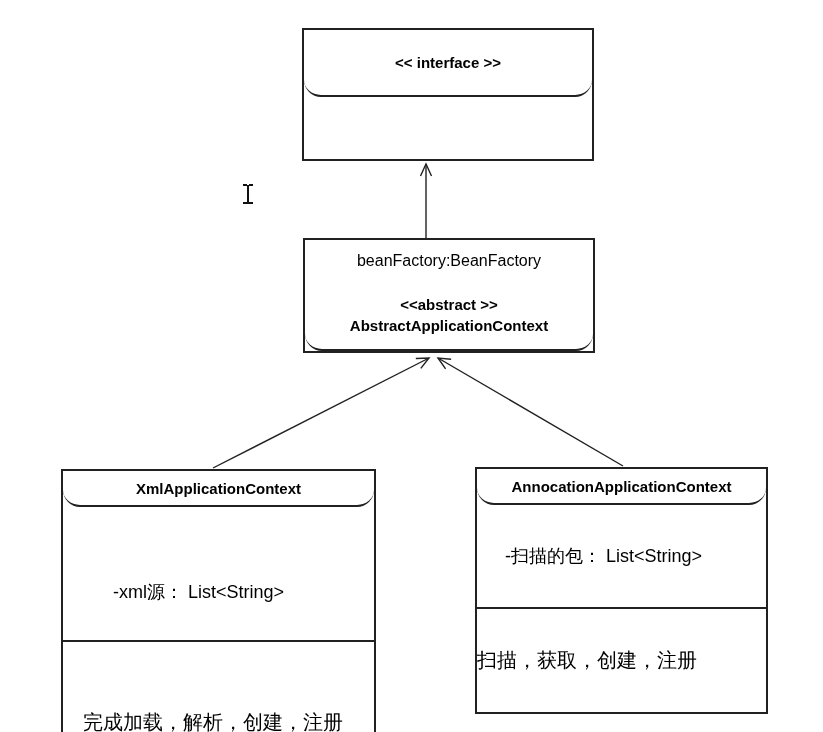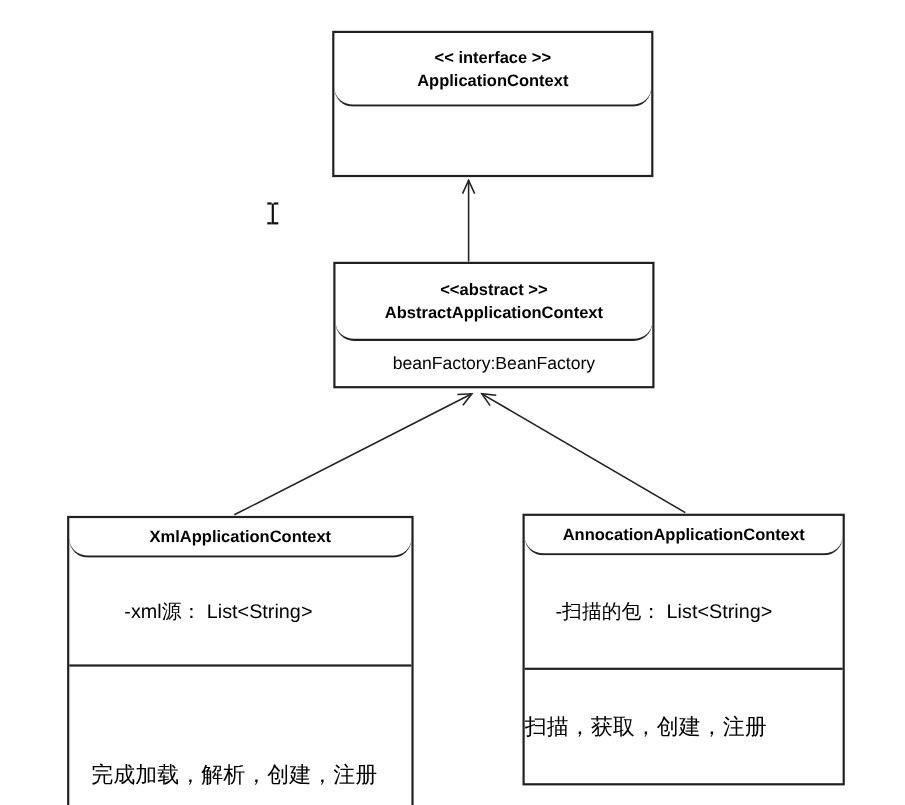--- a/index.html
+++ b/index.html
@@ -45,21 +45,21 @@
 
   
   #box-interface { left:302px; top:28px;  width:292px; height:133px; }
   #box-interface .hdr { height:67px; }
 
   #box-abstract  { left:303px; top:238px; width:292px; height:115px; }
   #box-abstract .hdr { height:70px; }
 
   #box-xml       { left:61px;  top:469px; width:315px; height:320px; }
   #box-xml .hdr  { height:36px; }
-  #box-xml .attr-left { height:99px; padding-left:50px; }
+  #box-xml .attr-left { height:99px; padding-left:50px;margin-top:36px; }
   #box-xml .method-line { padding-left:20px; padding-top:16px; }
 
   #box-anno      { left:475px; top:467px; width:293px; height:247px;justify-content:center; }
   #box-anno .hdr { height:36px; }
   #box-anno .attr-left { height:104px; padding-left:28px; }
   #box-anno .method-line { }
 
   svg.overlay { position:absolute; left:0; top:0; pointer-events:none; }
 </style>
 </head>
@@ -83,31 +83,30 @@
       <rect x="243" y="184" width="4" height="2"></rect>
       <rect x="249" y="184" width="4" height="2"></rect>
       <rect x="243" y="202" width="4" height="2"></rect>
       <rect x="249" y="202" width="4" height="2"></rect>
     </g>
   </svg>
 
   <div class="class-box" id="box-interface">
     <div class="sec hdr divided">
       <div>&lt;&lt; interface &gt;&gt;</div>
-      <div>ApplicationContext</div>
     </div>
     <div class="sec flex1"></div>
   </div>
 
   <div class="class-box" id="box-abstract">
+    <div class="sec attr-center flex1">beanFactory:BeanFactory</div>
     <div class="sec hdr divided">
       <div>&lt;&lt;abstract &gt;&gt;</div>
       <div>AbstractApplicationContext</div>
     </div>
-    <div class="sec attr-center flex1">beanFactory:BeanFactory</div>
   </div>
 
   <div class="class-box" id="box-xml">
     <div class="sec hdr divided">
       <div>XmlApplicationContext</div>
     </div>
     <div class="sec attr-left divided">-xml源： List&lt;String&gt;</div>
     <div class="sec method-line flex1">完成加载，解析，创建，注册</div>
   </div>
 

